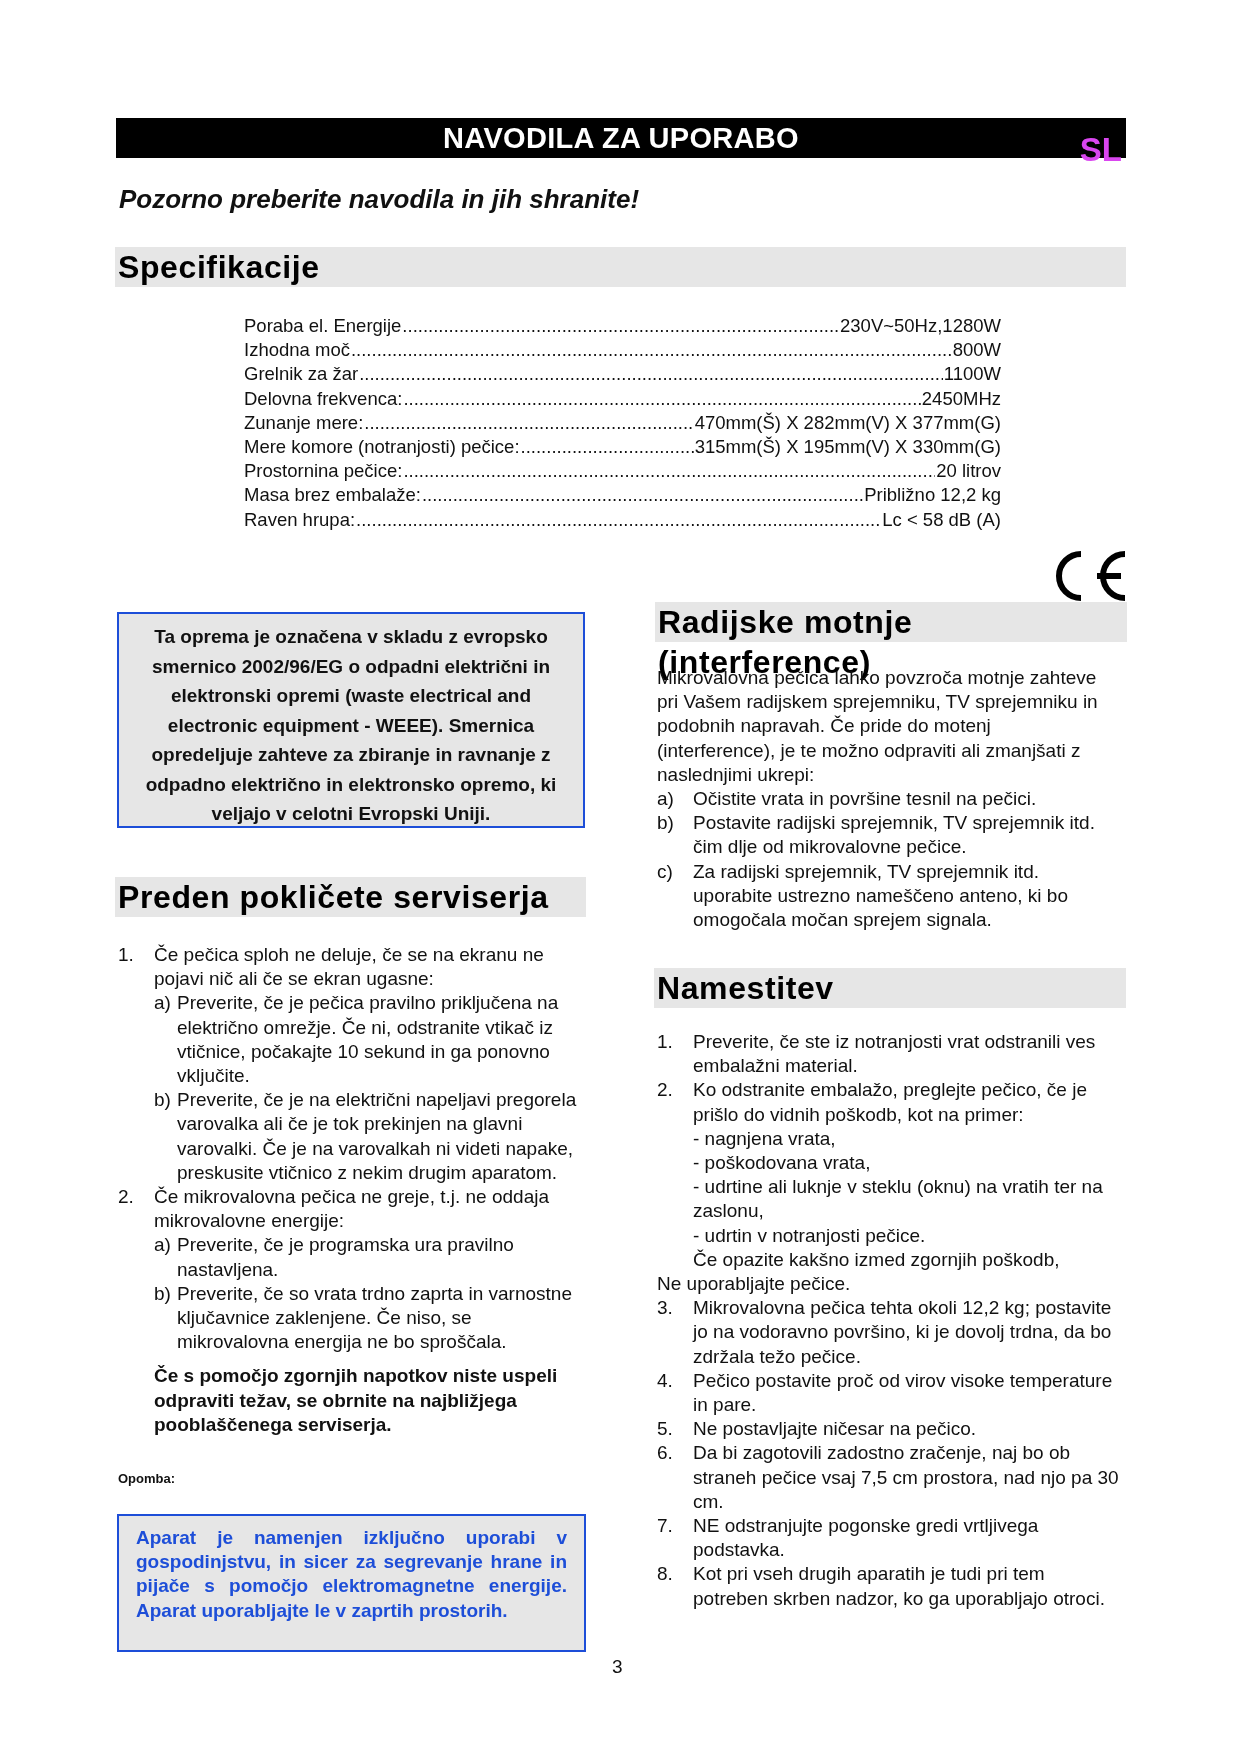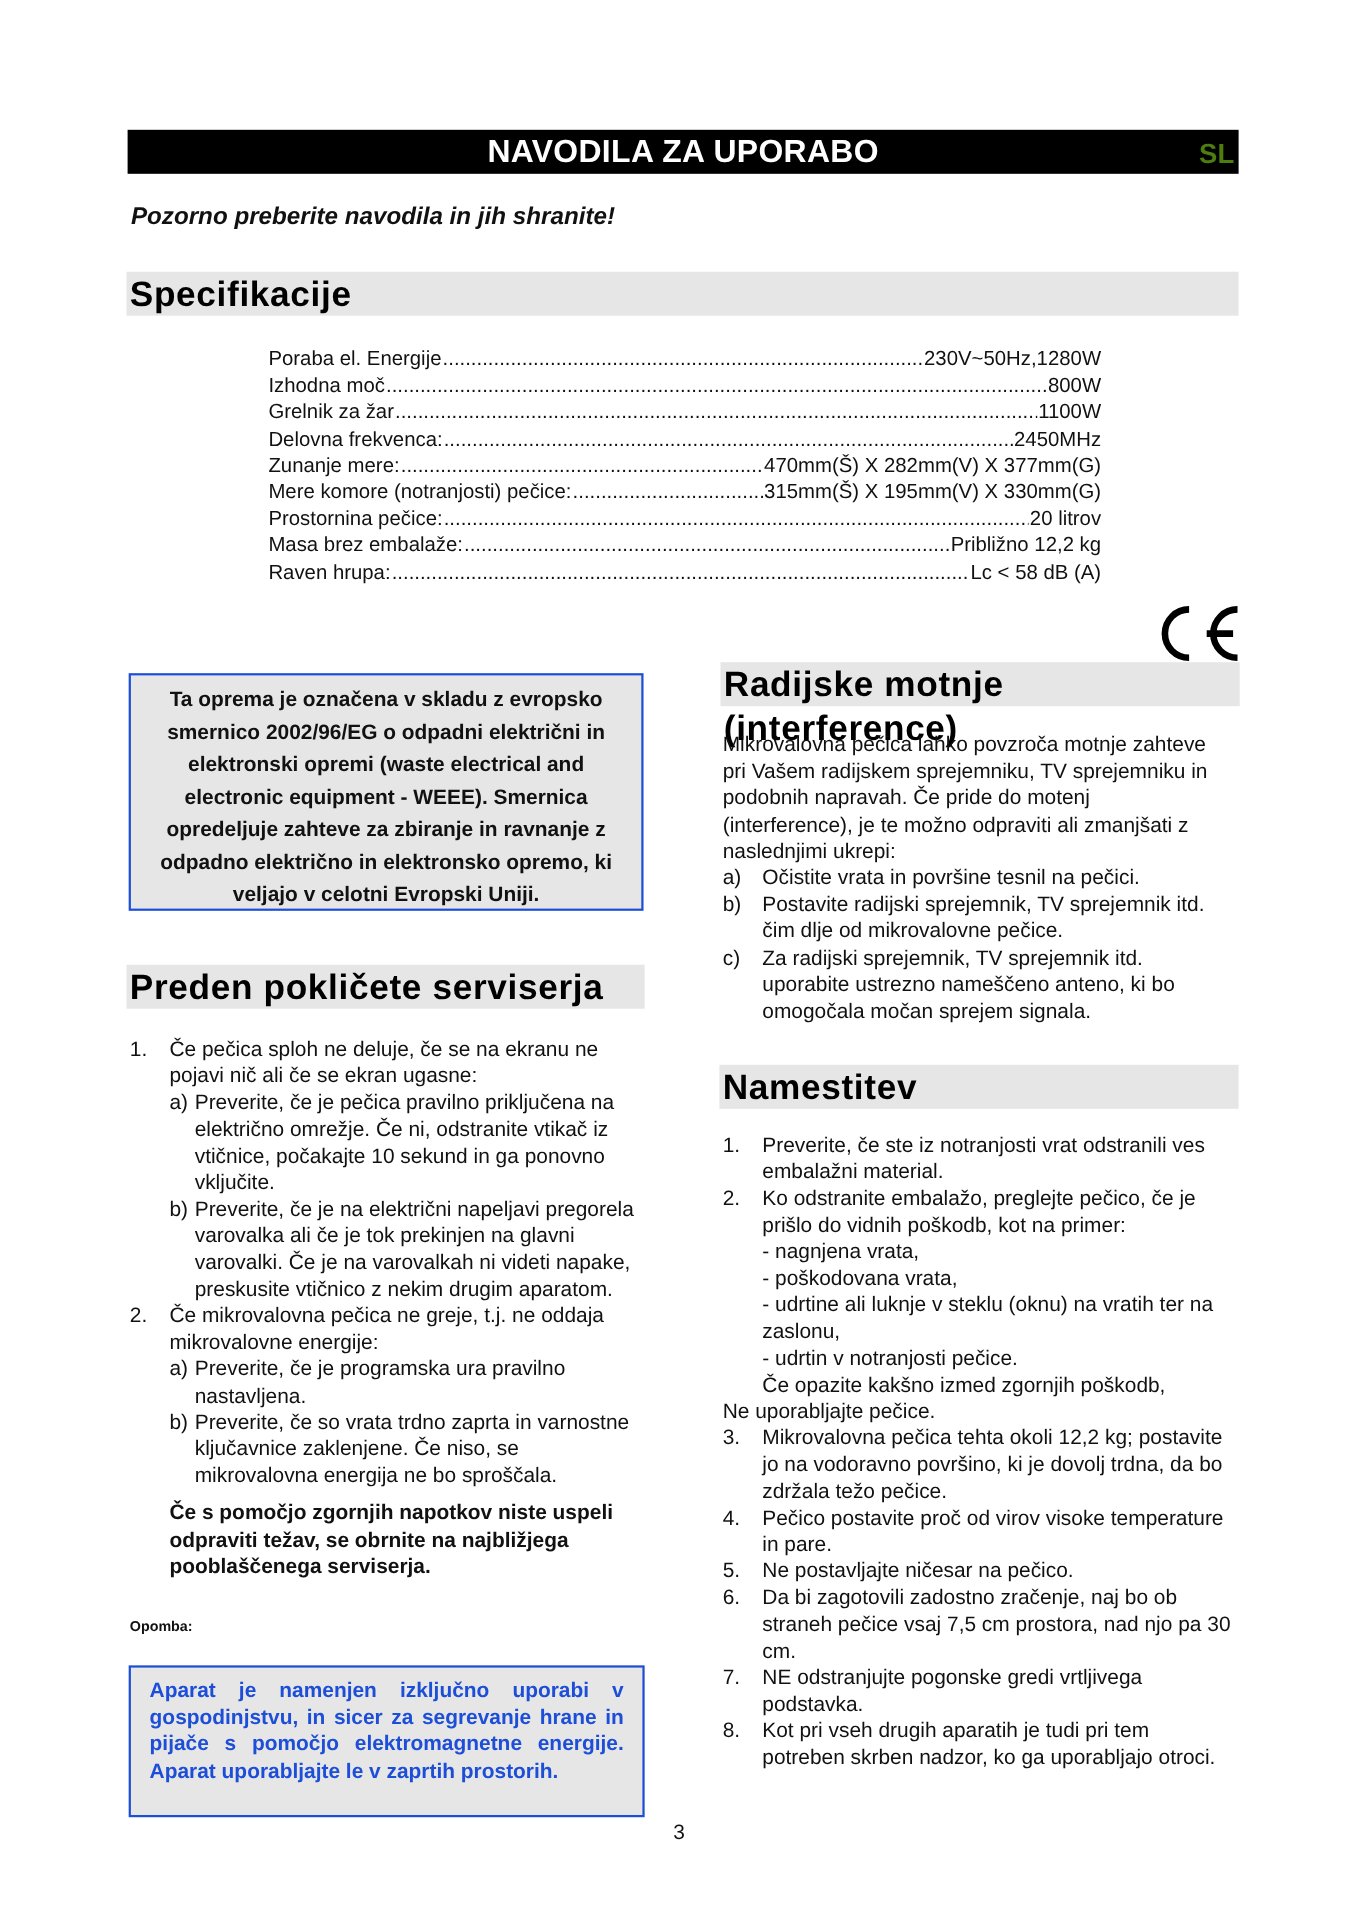--- a/index.html
+++ b/index.html
@@ -3,24 +3,24 @@
 <meta charset="utf-8">
 <style>
   html, body { margin:0; padding:0; background:#ffffff; }
   body { width:1240px; height:1754px; position:relative; overflow:hidden;
          font-family:"Liberation Sans", sans-serif; color:#111; }
   .abs { position:absolute; }
 
   .topbar { left:116px; top:118px; width:1010px; height:40px; background:#000; }
   .topbar-title { position:absolute; left:0; right:0; top:0; text-align:center;
          color:#fff; font-weight:bold; font-size:29px; line-height:40px; letter-spacing:0.3px; }
-  .topbar-lang { position:absolute; right:4px; top:2px; color:#4d7c0f; font-weight:bold;
-         font-size:25px; line-height:40px; }
+  .topbar-lang { position:absolute; right:4px; top:12px; color:#d946ef; font-weight:bold;
+         font-size:33px; line-height:40px; }
 
-  .subtitle { left:119px; top:184px; font-size:22px; font-weight:bold; font-style:italic; }
+  .subtitle { left:119px; top:184px; font-size:26px; font-weight:bold; font-style:italic; }
 
   .sec-head { background:#e6e6e6; height:40px; }
   .sec-head span { position:absolute; left:3px; top:0; font-weight:bold; font-size:32px;
          line-height:40px; color:#000; letter-spacing:0.6px; }
 
   .spec-list { left:244px; top:314px; width:757px; }
   .spec-row { display:flex; align-items:baseline; height:24.2px; font-size:18.5px;
          line-height:24px; color:#111; white-space:nowrap; }
   .spec-label { flex:0 0 auto; }
   .spec-dots { flex:1 1 auto; overflow:hidden; margin:0 1px; }

